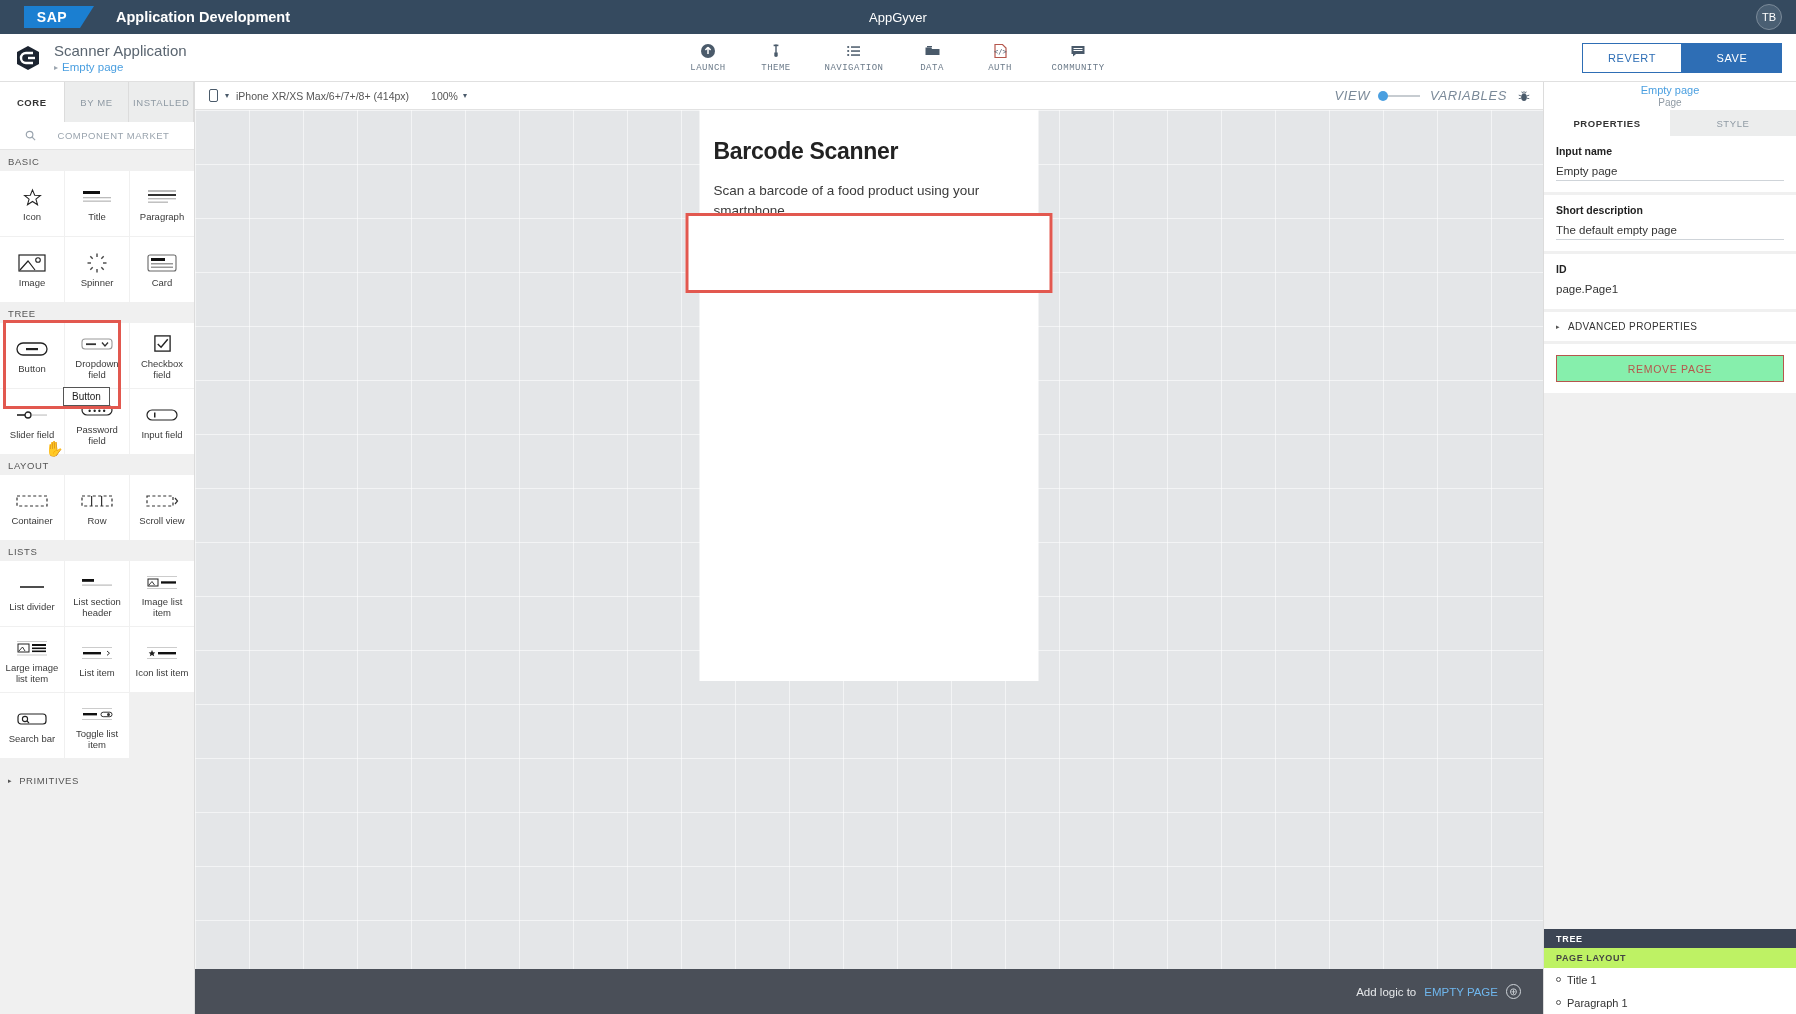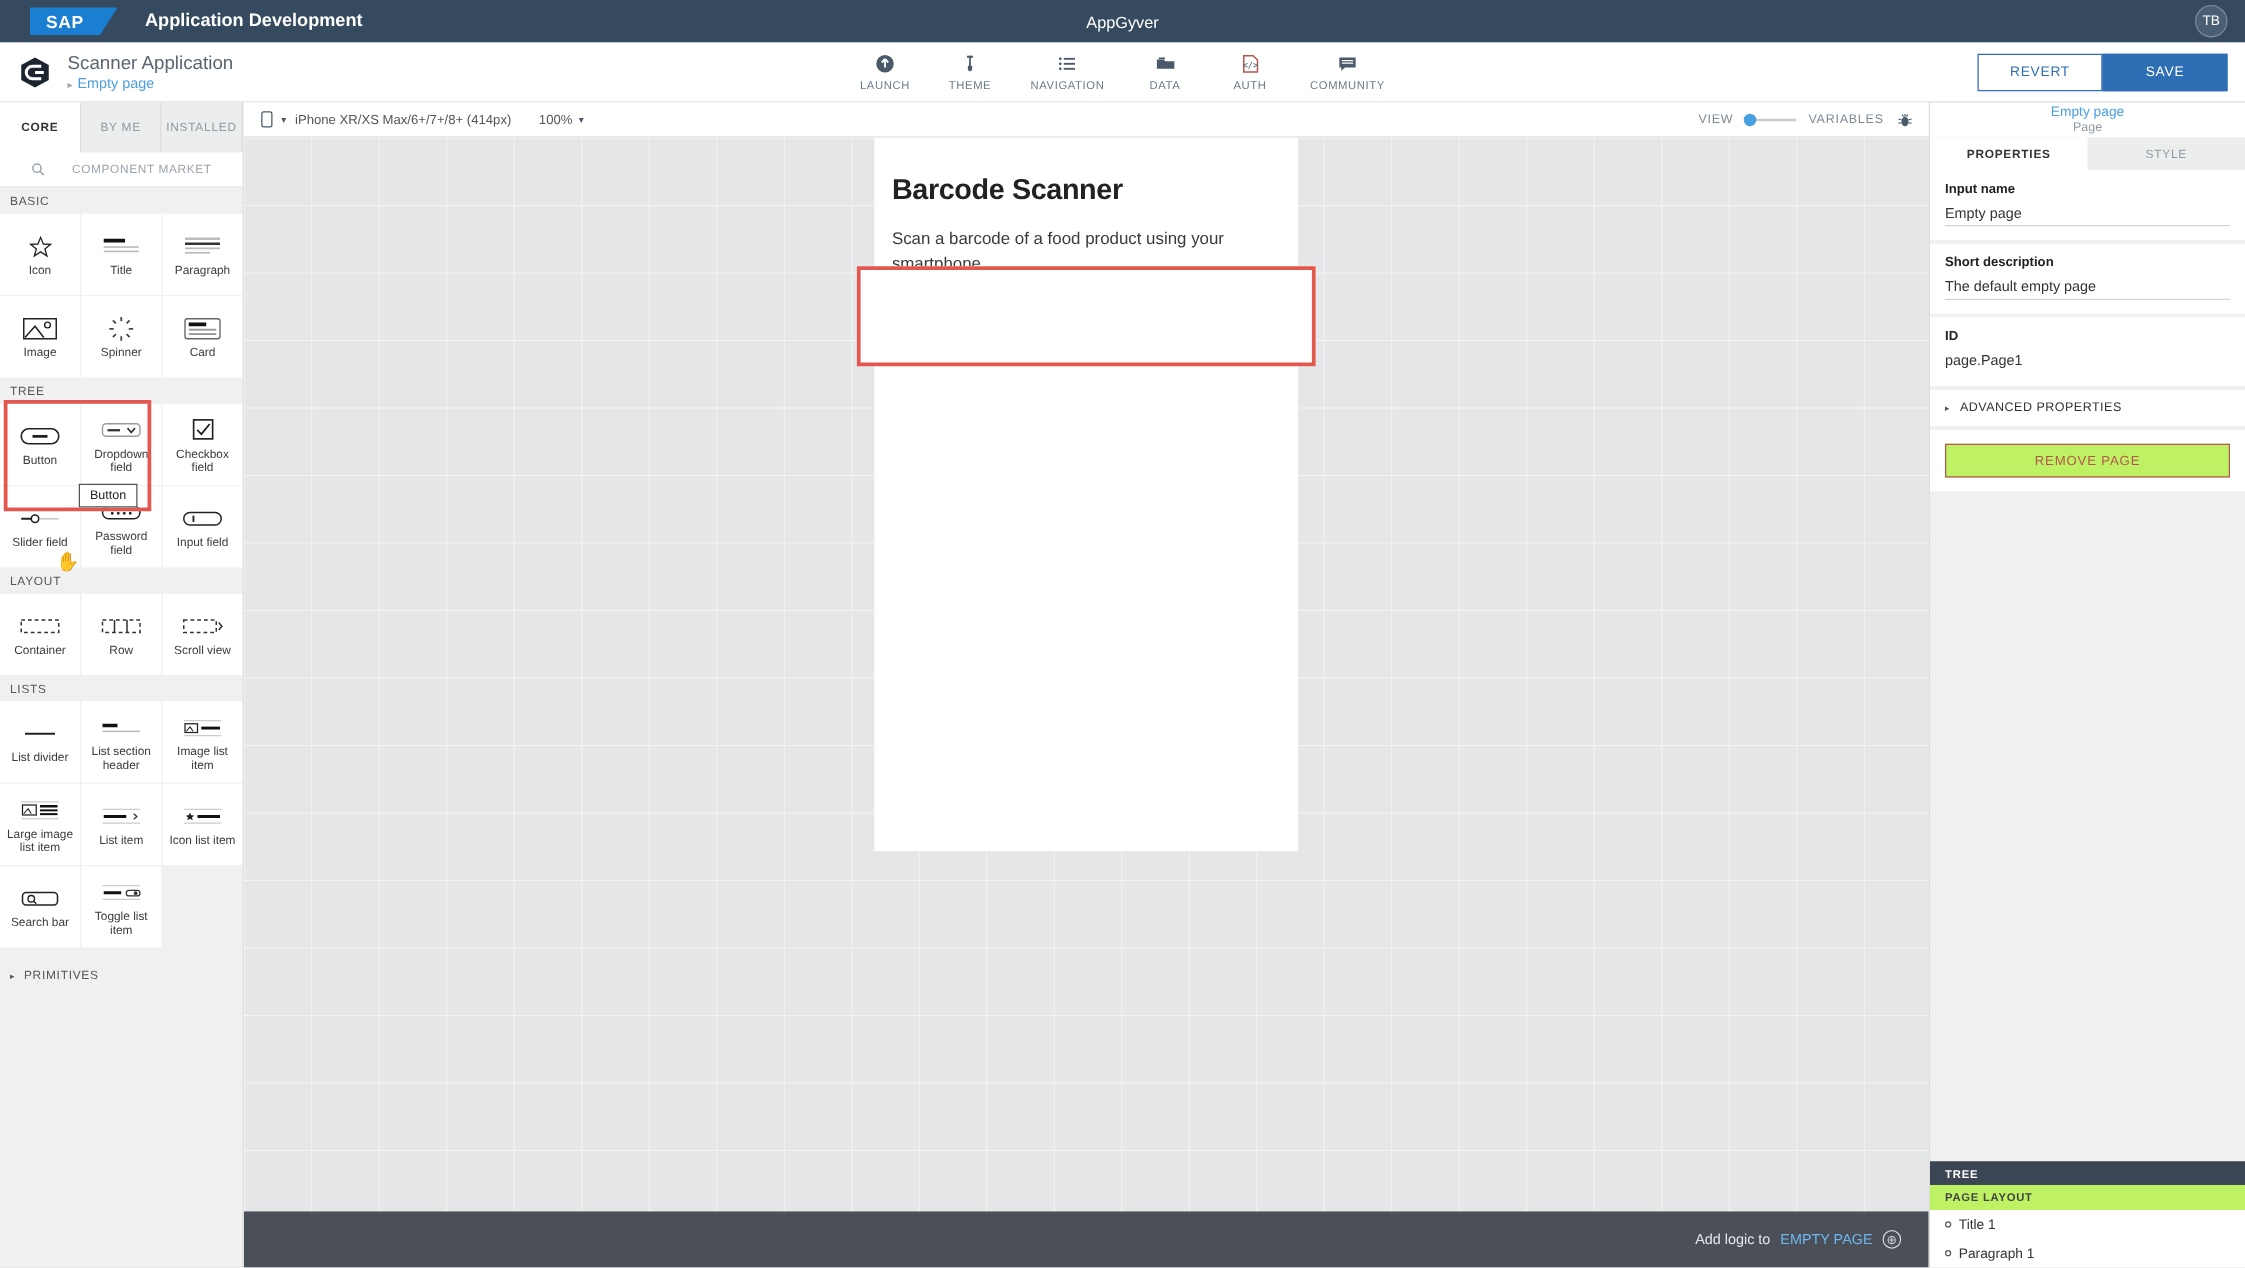--- a/index.html
+++ b/index.html
@@ -82,21 +82,21 @@
   .nav-tool {
     width: 68px;
     display: flex; flex-direction: column; align-items: center;
     gap: 3px; cursor: pointer;
   }
   .nav-tool .ni {
     height: 18px; display: flex; align-items: center; justify-content: center;
     color: #4a5a6a;
   }
   .nav-tool .nl {
-    font-size: 9px; color: #6b7a89; letter-spacing: .5px;
+    font-size: 9px; color: #6b7a89; letter-spacing: .5px; font-family: Liberation Mono, monospace;
   }
   .nav-tool.wide { width: 88px; }
 
   .hdr-actions {
     position: absolute; right: 14px;
     display: flex; gap: 0;
   }
   .btn-revert {
     width: 100px; height: 30px;
     background: #fff; border: 1px solid #2e6eb5;
@@ -211,21 +211,21 @@
   .dev-txt { font-size: 10.5px; color: #555; }
   .zoom-sel {
     margin-left: 22px; display: flex; align-items: center; gap: 5px;
     cursor: pointer;
   }
   .zoom-txt { font-size: 10.5px; color: #555; }
   .cbar-right {
     position: absolute; right: 12px;
     display: flex; align-items: center; gap: 10px;
   }
-  .vv-label { font-size: 10px; color: #7b8a99; letter-spacing: .6px; }
+  .vv-label { font-size: 13px; color: #7b8a99; letter-spacing: .6px; font-style: italic; }
   .toggle-track {
     width: 40px; height: 2px; background: #c7ccd1; position: relative;
   }
   .toggle-knob {
     position: absolute; left: -2px; top: -4px;
     width: 10px; height: 10px; border-radius: 50%; background: #4a9fe0;
   }
   .bug-ico { font-size: 13px; color: #4a5a6a; cursor: pointer; }
 
   .canvas-area {
@@ -306,21 +306,21 @@
   .prop-val.plain { border-bottom: none; color: #333; }
   .adv-blk {
     background: #fff; padding: 9px 12px;
     display: flex; align-items: center; gap: 8px;
     font-size: 10px; color: #333; letter-spacing: .4px;
     margin-bottom: 3px; cursor: pointer;
   }
   .rm-blk { background: #fff; padding: 11px 12px; }
   .btn-remove {
     width: 100%; height: 27px;
-    border: 1px solid #b5564c; color: #b5564c; background: #bef264;
+    border: 1px solid #b5564c; color: #b5564c; background: #86efac;
     font-size: 10.5px; letter-spacing: .7px;
     display: flex; align-items: center; justify-content: center;
     cursor: pointer;
   }
   .tree-head {
     height: 19px; background: #3c4554;
     display: flex; align-items: center; padding-left: 12px;
     color: #fff; font-size: 9px; letter-spacing: .7px; font-weight: bold;
   }
   .tree-body { background: #fff; }

